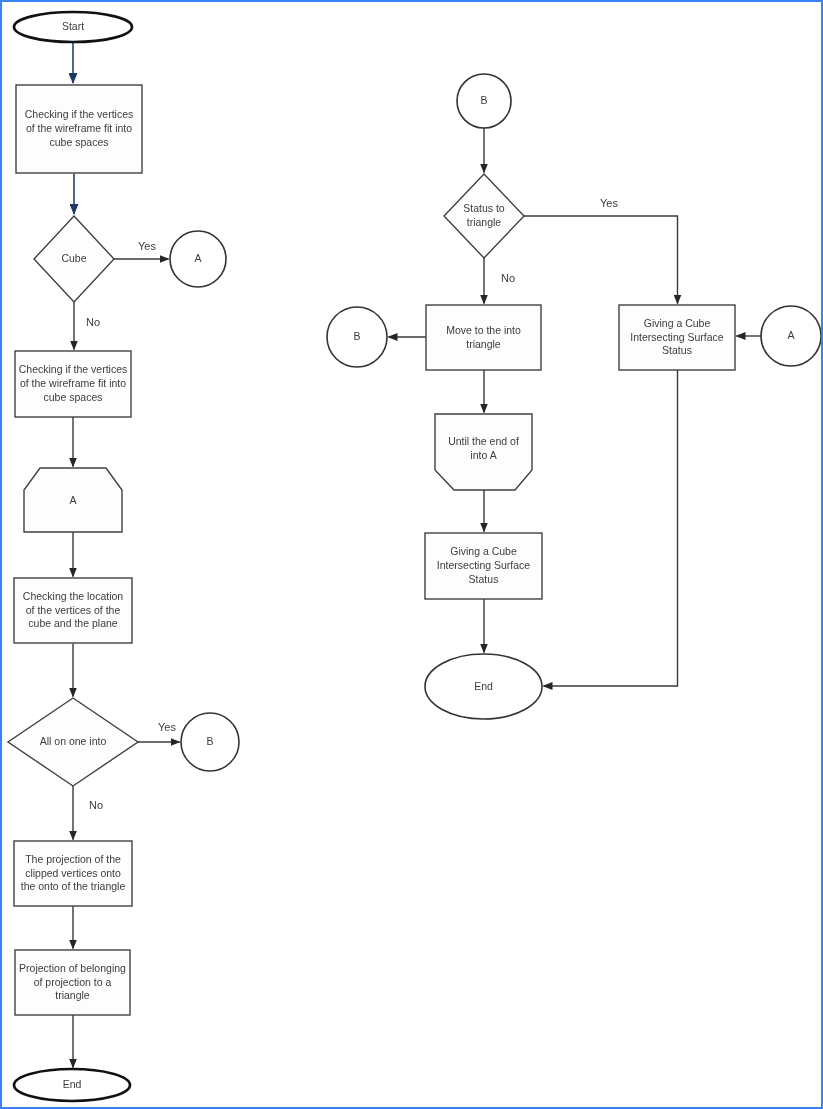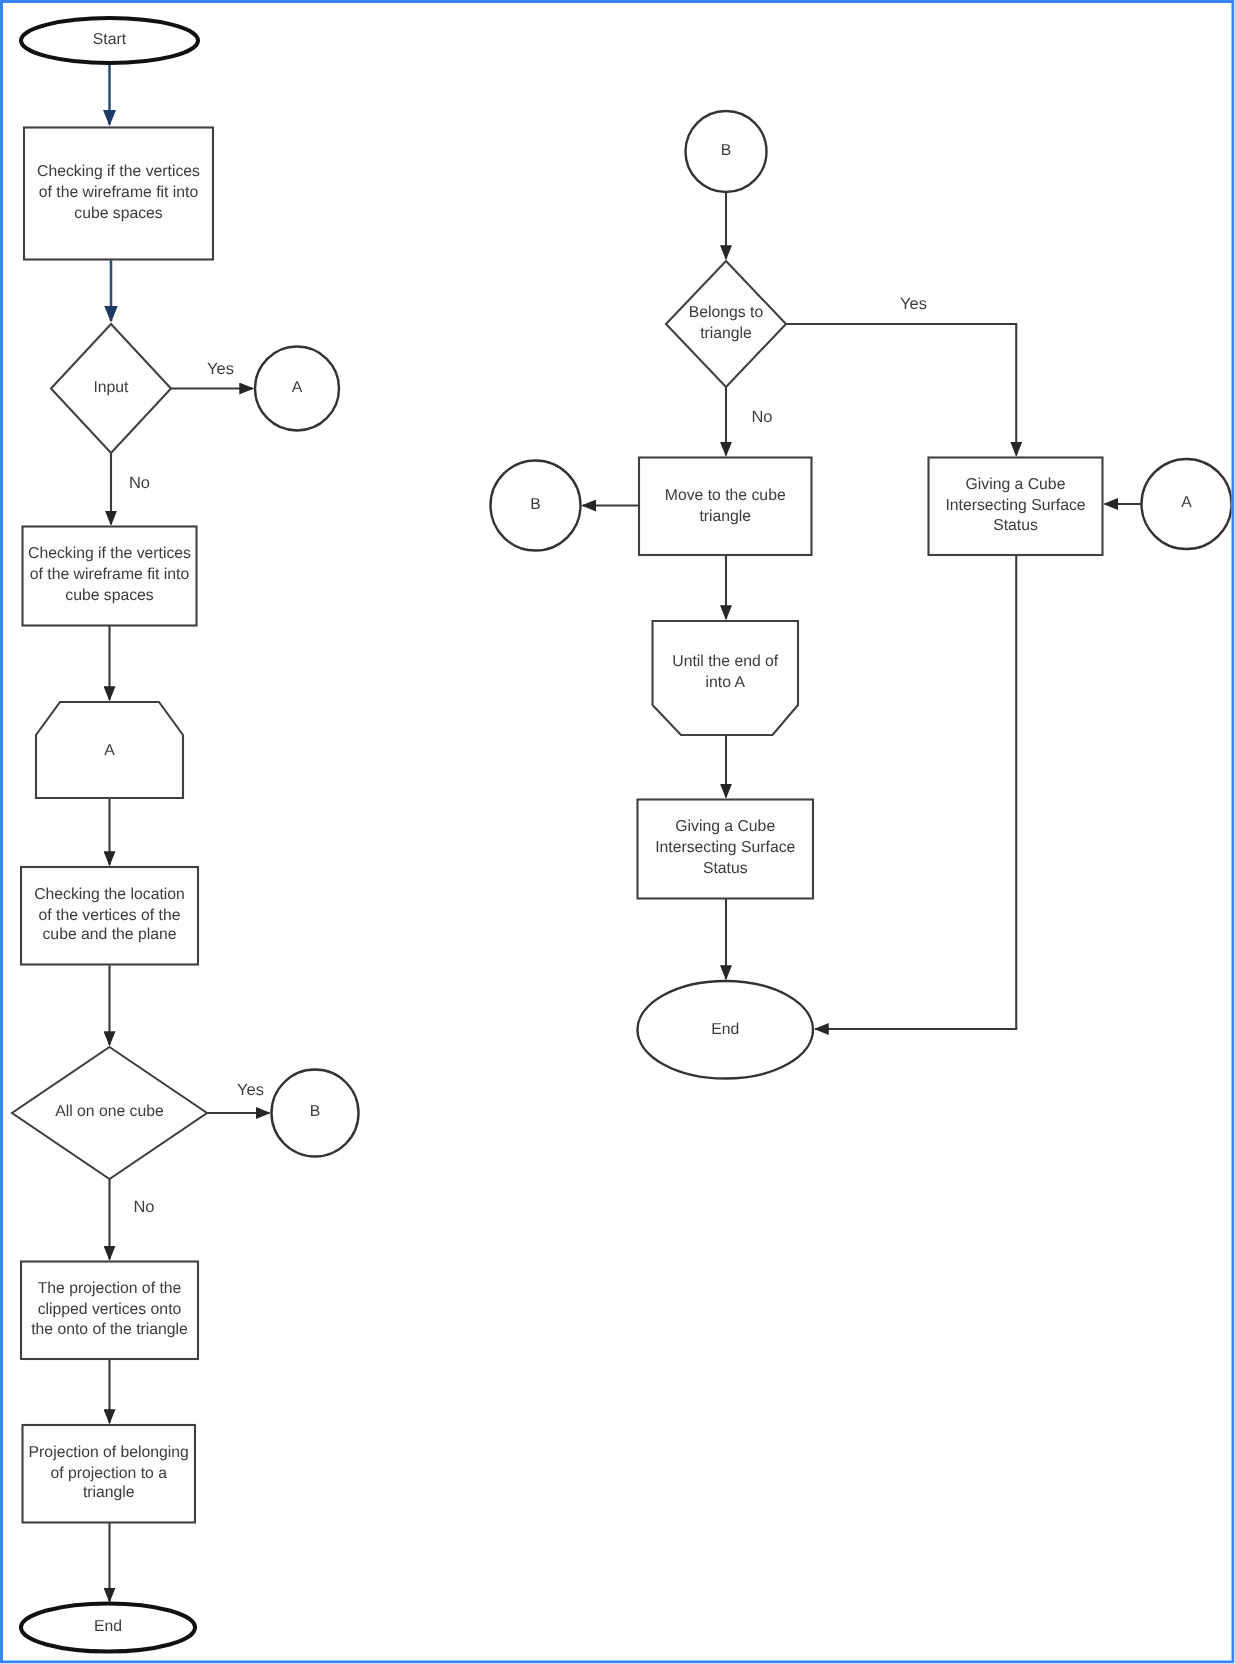--- a/index.html
+++ b/index.html
@@ -77,40 +77,40 @@
     <circle class="sh-med" cx="355" cy="335" r="30"></circle>
     <polygon class="sh" points="433,412 530,412 530,468 513,488 452,488 433,468"></polygon>
     <rect class="sh" x="423" y="531" width="117" height="66"></rect>
     <ellipse class="sh-med" cx="481.5" cy="684.5" rx="58.5" ry="32.5"></ellipse>
     <rect class="sh" x="617" y="303" width="116" height="65"></rect>
     <circle class="sh-med" cx="789" cy="334" r="30"></circle>
   </svg>
 
   <div class="lbl" style="left:12px;top:10px;width:118px;height:30px;">Start</div>
   <div class="lbl" style="left:16px;top:86px;width:122px;height:82px;">Checking if the vertices of the wireframe fit into cube spaces</div>
-  <div class="lbl" style="left:32px;top:215px;width:80px;height:84px;">Input</div>
+  <div class="lbl" style="left:32px;top:215px;width:80px;height:84px;">Cube</div>
   <div class="elbl" style="left:116px;top:238px;width:38px;">Yes</div>
   <div class="lbl" style="left:168px;top:229px;width:56px;height:56px;">A</div>
   <div class="elbl" style="left:64px;top:314px;width:34px;">No</div>
   <div class="lbl" style="left:14px;top:351px;width:114px;height:62px;">Checking if the vertices of the wireframe fit into cube spaces</div>
   <div class="lbl" style="left:22px;top:470px;width:98px;height:58px;">A</div>
   <div class="lbl" style="left:13px;top:578px;width:116px;height:61px;">Checking the location of the vertices of the cube and the plane</div>
-  <div class="lbl" style="left:10px;top:698px;width:122px;height:84px;">All on one cube</div>
+  <div class="lbl" style="left:10px;top:698px;width:122px;height:84px;">All on one into</div>
   <div class="elbl" style="left:136px;top:719px;width:38px;">Yes</div>
   <div class="lbl" style="left:179px;top:711px;width:58px;height:58px;">B</div>
   <div class="elbl" style="left:67px;top:797px;width:34px;">No</div>
   <div class="lbl" style="left:14px;top:841px;width:114px;height:61px;">The projection of the clipped vertices onto the onto of the triangle</div>
   <div class="lbl" style="left:15px;top:950px;width:111px;height:61px;">Projection of belonging of projection to a triangle</div>
   <div class="lbl" style="left:12px;top:1067px;width:116px;height:32px;">End</div>
 
   <div class="lbl" style="left:455px;top:72px;width:54px;height:54px;">B</div>
-  <div class="lbl" style="left:444px;top:174px;width:76px;height:80px;">Belongs to triangle</div>
+  <div class="lbl" style="left:444px;top:174px;width:76px;height:80px;">Status to triangle</div>
   <div class="elbl" style="left:578px;top:195px;width:38px;">Yes</div>
   <div class="elbl" style="left:477px;top:270px;width:36px;">No</div>
-  <div class="lbl" style="left:426px;top:305px;width:111px;height:61px;">Move to the cube triangle</div>
+  <div class="lbl" style="left:426px;top:305px;width:111px;height:61px;">Move to the into triangle</div>
   <div class="lbl" style="left:325px;top:305px;width:60px;height:60px;">B</div>
   <div class="lbl" style="left:436px;top:414px;width:91px;height:66px;">Until the end of into A</div>
   <div class="lbl" style="left:425px;top:533px;width:113px;height:62px;">Giving a Cube Intersecting Surface Status</div>
   <div class="lbl" style="left:424px;top:654px;width:115px;height:61px;">End</div>
   <div class="lbl" style="left:619px;top:305px;width:112px;height:61px;">Giving a Cube Intersecting Surface Status</div>
   <div class="lbl" style="left:759px;top:304px;width:60px;height:60px;">A</div>
 
 </div>
 
 </body></html>

